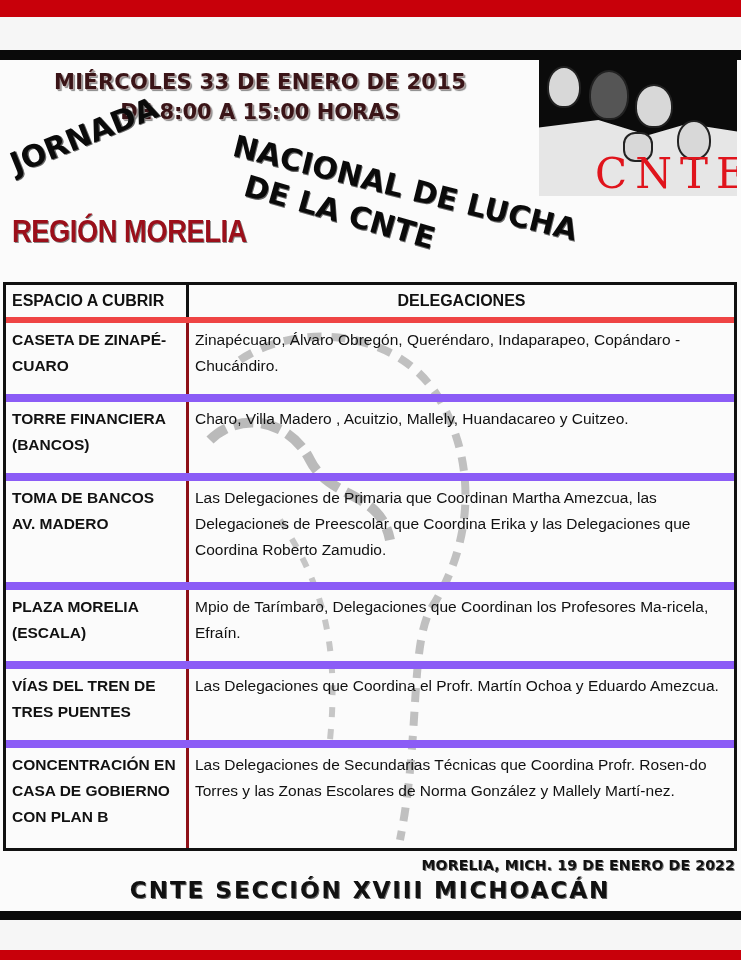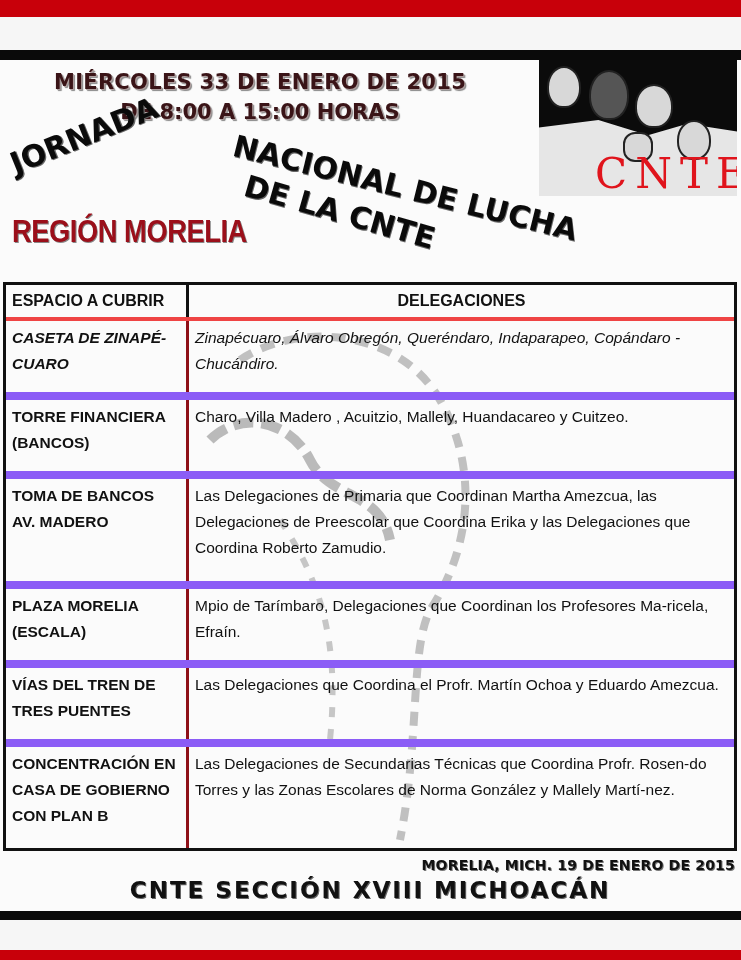--- a/index.html
+++ b/index.html
@@ -17,26 +17,26 @@
   .logo-map { position:absolute; left:0; top:60px; width:198px; height:76px; background:#e6e6e6; clip-path:polygon(0 10%, 30% 0, 55% 20%, 75% 5%, 100% 15%, 100% 100%, 0 100%); }
   .face { position:absolute; border-radius:50% 50% 45% 45%; background:#d8d8d8; border:2px solid #222; }
   .logo-text { position:absolute; left:8px; top:92px; width:190px; font-family:"DejaVu Serif", serif; font-weight:normal; font-size:42px; color:#e0141c; letter-spacing:8px; line-height:44px;margin-left:48px; }
 
   .jornada { position:absolute; font-family:"DejaVu Sans", sans-serif; font-weight:900; color:#0a0a0a; font-size:30px; white-space:nowrap; text-shadow:1px 1px 0 #666; }
   .region { position:absolute; left:12px; top:214px; font-family:"Liberation Sans", sans-serif; font-weight:bold; font-size:31px; color:#9b0f1a; text-shadow:1px 1px 0 #888; transform:scaleX(0.88); transform-origin:left; letter-spacing:-0.5px; }
 
   .table-wrap { position:absolute; left:3px; top:282px; width:734px; height:569px; border:3px solid #111; box-sizing:border-box; background:transparent; }
   .watermark { position:absolute; left:180px; top:320px; width:330px; height:560px; opacity:0.35; }
   table { border-collapse:collapse; width:100%; height:100%; position:relative; font-family:"Liberation Sans", sans-serif; font-size:15.5px; color:#111; }
-  th { font-weight:bold; font-size:16px; height:30px; border-bottom:4px solid #ef4444; text-align:center; }
+  th { font-weight:bold; font-size:16px; height:30px; border-bottom:6px solid #ef4444; text-align:center; }
   th.c1 { text-align:left; padding-left:6px; border-right:3px solid #111; width:173px; }
   td { vertical-align:top; padding:4px 6px; line-height:26px; border-top:8px solid #8b5cf6; }
   td.c1 { font-weight:bold; border-right:3px solid #8e1018; }
   td.c2 { padding-left:6px; }
-  tr.first td { border-top:none;font-style:italic; }
+  tr.first td { border-top:none; }
 
   .footer-date { position:absolute; right:6px; top:857px; font-family:"DejaVu Sans", sans-serif; font-weight:900; font-size:14px; color:#111; letter-spacing:0.2px; text-shadow:1px 1px 0 #777; }
   .footer-org { position:absolute; left:40px; top:877px; width:660px; text-align:center; font-family:"DejaVu Sans", sans-serif; font-weight:900; font-size:23px; color:#111; letter-spacing:2px; text-shadow:1px 1px 0 #666; }
 </style>
 </head>
 <body>
 
 <div class="red-band-top"></div>
 <div class="black-band-top"></div>
 
@@ -98,17 +98,17 @@
         <td class="c2">Las Delegaciones que Coordina el Profr. Martín Ochoa y Eduardo Amezcua.</td>
       </tr>
       <tr>
         <td class="c1">CONCENTRACIÓN EN CASA DE GOBIERNO CON PLAN B</td>
         <td class="c2">Las Delegaciones de Secundarias Técnicas que Coordina Profr. Rosen-do Torres y las Zonas Escolares de Norma González y Mallely Martí-nez.</td>
       </tr>
     </tbody>
   </table>
 </div>
 
-<div class="footer-date">MORELIA, MICH. 19 DE ENERO DE 2015</div>
+<div class="footer-date">MORELIA, MICH. 19 DE ENERO DE 2022</div>
 <div class="footer-org">CNTE SECCIÓN XVIII MICHOACÁN</div>
 
 <div class="black-band-bottom"></div>
 <div class="red-band-bottom"></div>
 
 </body></html>

